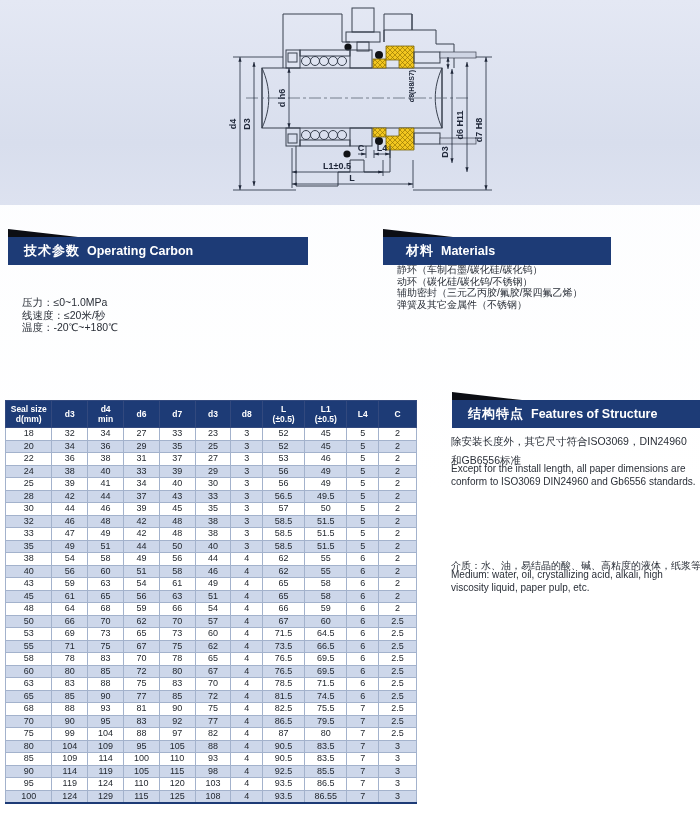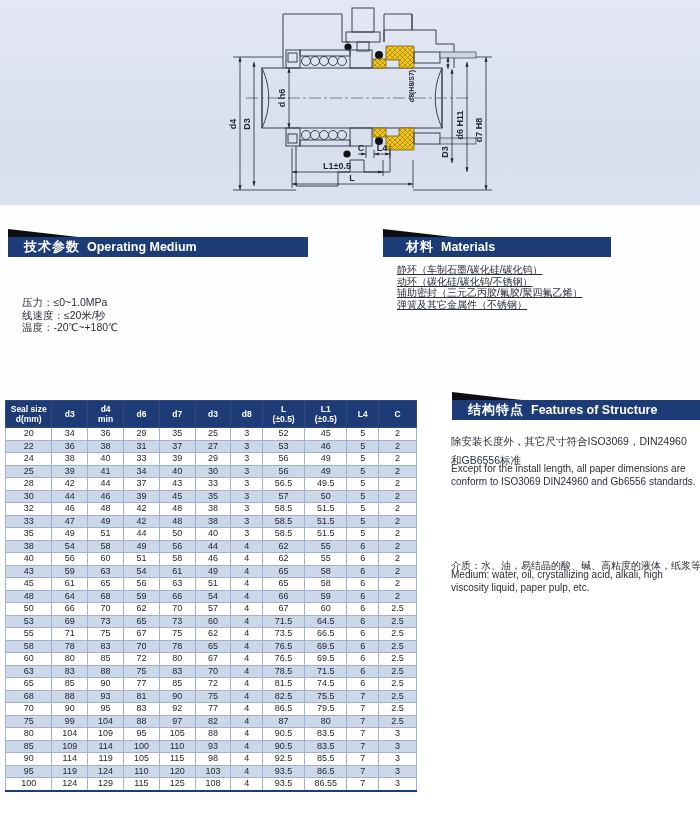--- a/index.html
+++ b/index.html
@@ -2,21 +2,21 @@
 <html><head>
 <meta charset="utf-8">
 <style>
   html,body{margin:0;padding:0;background:#ffffff;}
   .page{position:relative;width:700px;height:822px;overflow:hidden;
         font-family:"Liberation Sans",sans-serif;color:#2a2f38;
         background:linear-gradient(180deg,#fbfcfe 0%,#ffffff 60%);}
   .panel{position:absolute;top:0;left:0;width:700px;height:205px;
          background:linear-gradient(180deg,#e4e8f4 0%,#d8deed 70%,#dde2f0 100%);}
   
-  .bar{position:absolute;height:20px;background:#1d3b76;color:#fff;
+  .bar{position:absolute;height:28px;background:#1d3b76;color:#fff;
        display:flex;align-items:center;gap:7px;padding:0 10px 0 16px;box-sizing:border-box;}
   .bar::before{content:"";position:absolute;left:0;top:-8px;width:70px;height:8px;
        background:#0c0e14;clip-path:polygon(0 0,100% 100%,0 100%);}
   .bar .cn{font-size:13px;font-weight:bold;letter-spacing:1px;white-space:nowrap;}
   .bar .en{font-size:12.5px;font-weight:bold;white-space:nowrap;}
   .textblock{position:absolute;font-size:10px;line-height:12px;}
   .textblock .line{white-space:nowrap;}
   .op-cn .line{font-size:10.5px;line-height:12.5px;}
   .op-en .line{font-size:10px;line-height:12px;}
   .mat-cn .line,.mat-en .line{font-size:10px;line-height:11.5px;}
@@ -170,33 +170,33 @@
         <line class="dln" x1="292" y1="172" x2="383" y2="172" marker-start="url(#arrS)" marker-end="url(#arrE)"></line>
         <text class="dim" text-anchor="middle" x="337" y="169">L1±0.5</text>
         <line class="dln" x1="292" y1="184" x2="413" y2="184" marker-start="url(#arrS)" marker-end="url(#arrE)"></line>
         <text class="dim" text-anchor="middle" x="352" y="181">L</text>
       </g>
     </svg>
   </div>
 
   <div class="bar" style="left:8px;top:237px;width:300px;">
     <span class="cn">技术参数</span>
-    <span class="en">Operating Medium</span>
+    <span class="en">Operating Carbon</span>
   </div>
   <div class="textblock op-cn" style="left:22px;top:264px;margin-top:32px;">
       <div class="line">压力：≤0~1.0MPa</div>
       <div class="line">线速度：≤20米/秒</div>
       <div class="line">温度：-20℃~+180℃</div>
     </div>
 
   <div class="bar" style="left:383px;top:237px;width:228px;padding-left:23px;">
     <span class="cn">材料</span>
     <span class="en">Materials</span>
   </div>
-  <div class="textblock mat-cn" style="left:397px;top:264px;text-decoration:underline;">
+  <div class="textblock mat-cn" style="left:397px;top:264px;">
       <div class="line">静环（车制石墨/碳化硅/碳化钨）</div>
       <div class="line">动环（碳化硅/碳化钨/不锈钢）</div>
       <div class="line">辅助密封（三元乙丙胶/氟胶/聚四氟乙烯）</div>
       <div class="line">弹簧及其它金属件（不锈钢）</div>
     </div>
 
   <div class="bar" style="left:437px;top:400px;width:255px;margin-left:15px;">
     <span class="cn">结构特点</span>
     <span class="en">Features of Structure</span>
   </div>
@@ -233,20 +233,33 @@
         <th>L
 (±0.5)</th>
         <th>L1
 (±0.5)</th>
         <th>L4</th>
         <th>C</th>
       </tr>
     </thead>
     <tbody>
         <tr>
+          <td>18</td>
+          <td>32</td>
+          <td>34</td>
+          <td>27</td>
+          <td>33</td>
+          <td>23</td>
+          <td>3</td>
+          <td>52</td>
+          <td>45</td>
+          <td>5</td>
+          <td>2</td>
+        </tr>
+        <tr>
           <td>20</td>
           <td>34</td>
           <td>36</td>
           <td>29</td>
           <td>35</td>
           <td>25</td>
           <td>3</td>
           <td>52</td>
           <td>45</td>
           <td>5</td>

